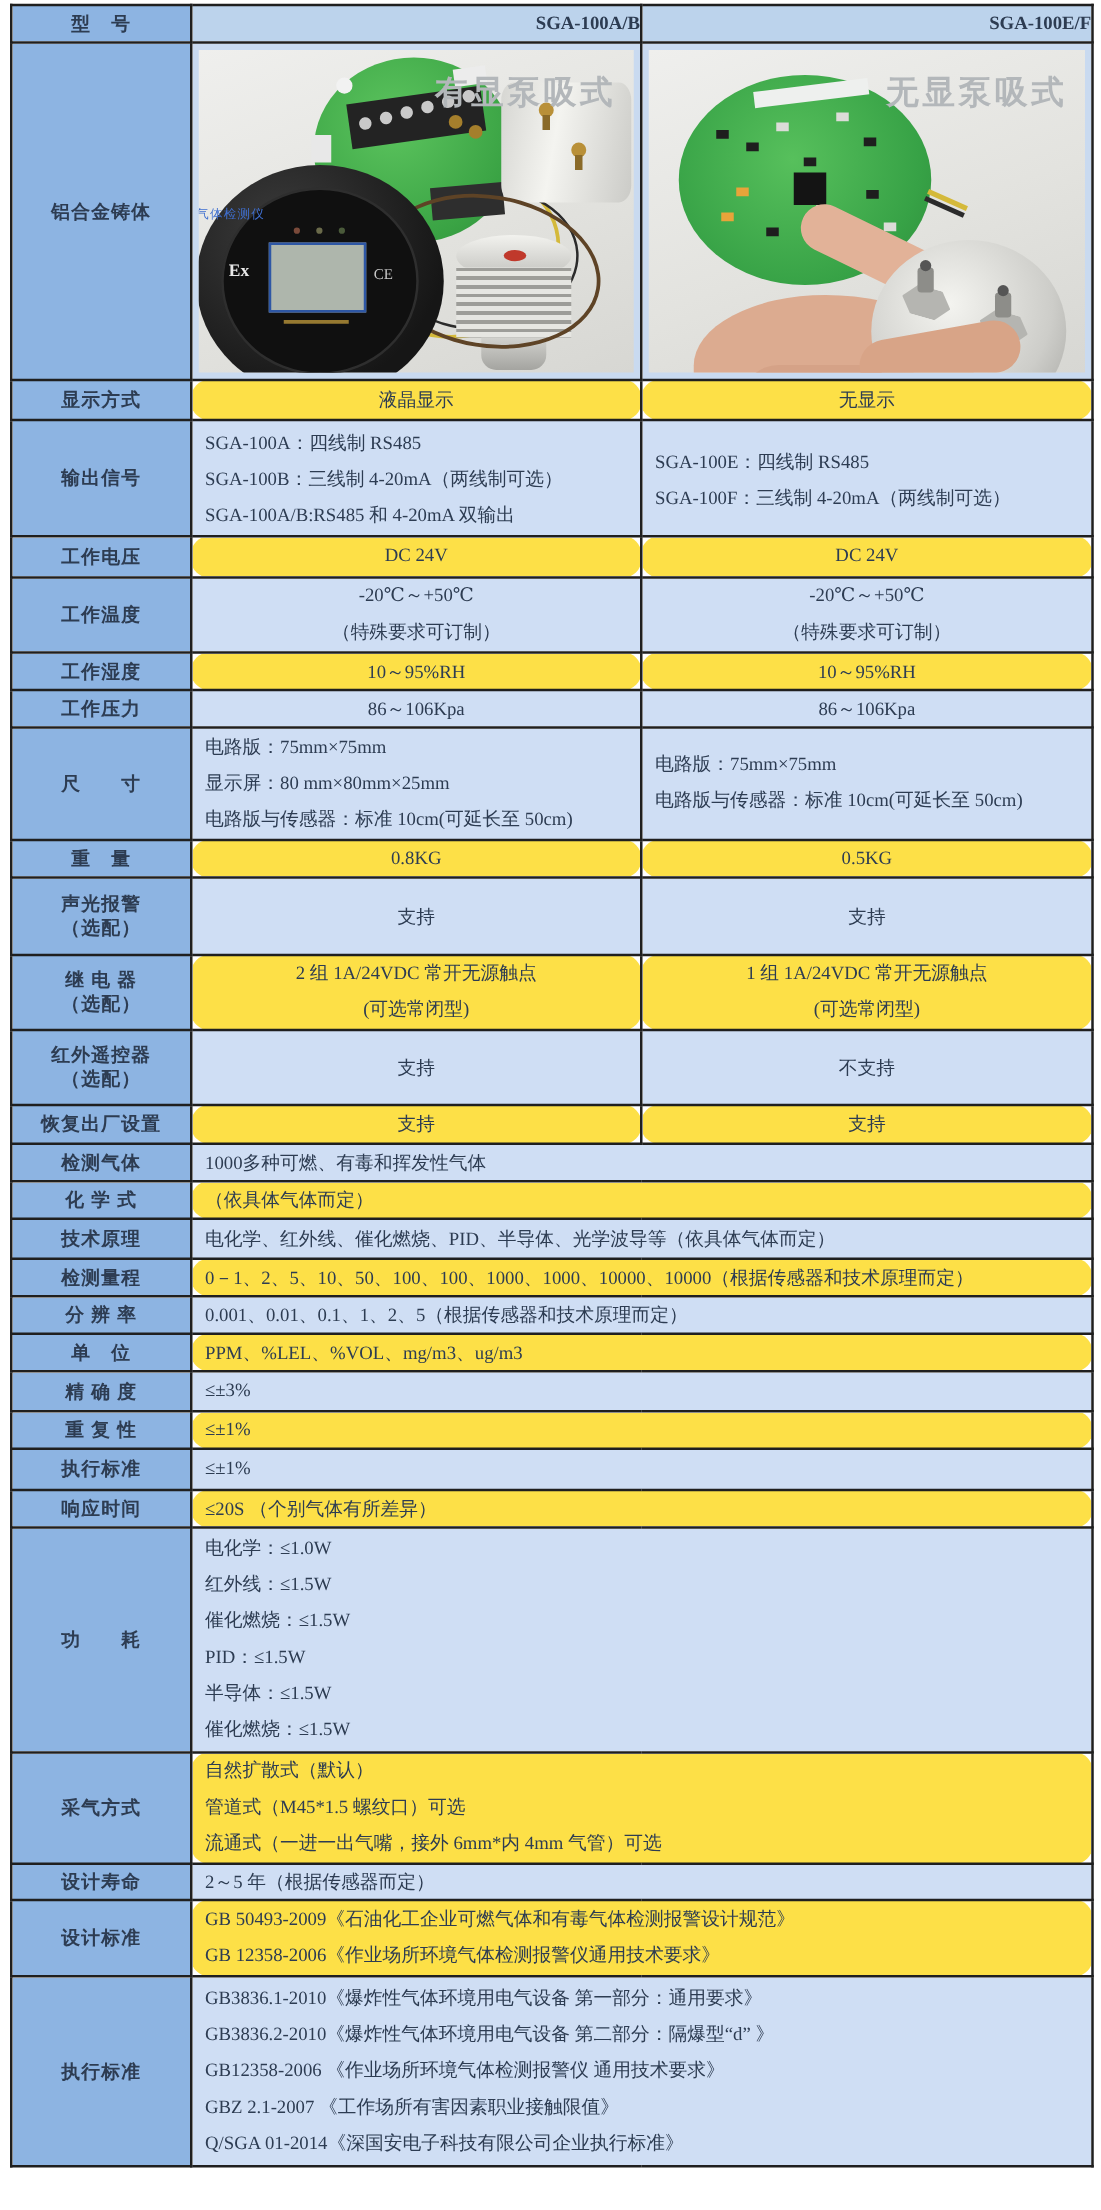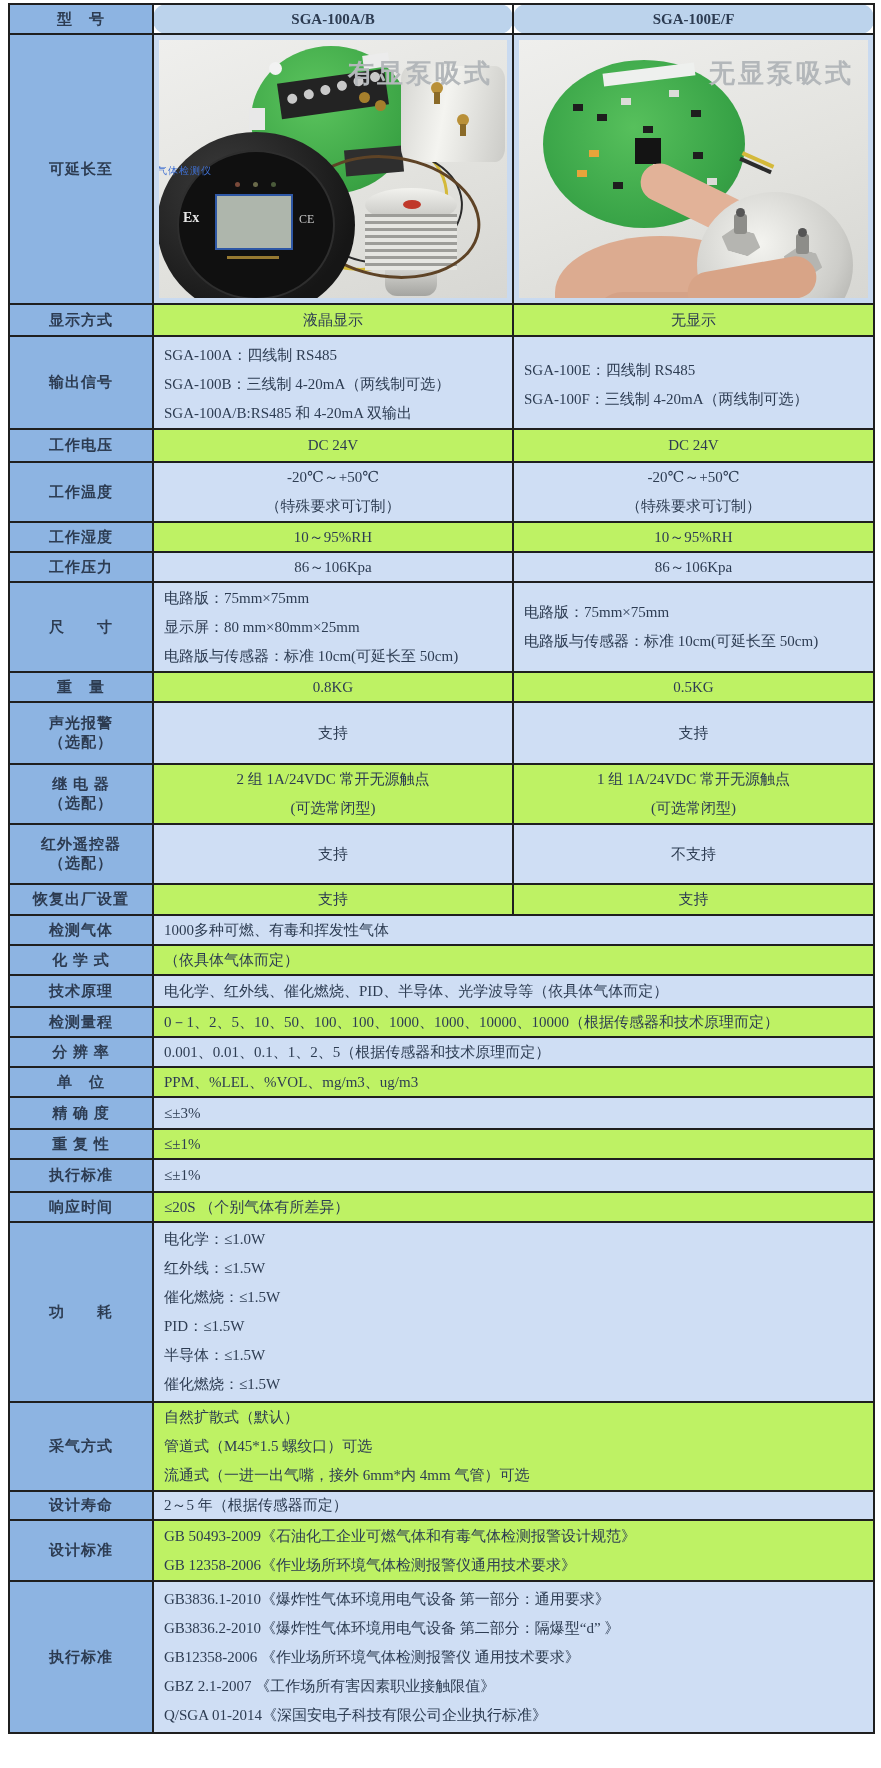--- a/index.html
+++ b/index.html
@@ -1,23 +1,23 @@
 <!DOCTYPE html>
 <html><head>
 <meta charset="utf-8">
 <style>
   html,body{margin:0;padding:0;background:#ffffff;}
   body{width:881px;height:1768px;position:relative;overflow:hidden;
        font-family:"Liberation Serif","DejaVu Serif",serif;color:#2d3c52;}
   table.spec{position:absolute;left:8px;top:3px;width:865px;border-collapse:collapse;table-layout:fixed;}
   td{border:2px solid #1f1f1f;padding:0;font-size:15px;vertical-align:middle;overflow:hidden;}
   td.lab{background:#8db4e2;font-weight:bold;text-align:center;letter-spacing:1px;}
-  td.hd{background:#bcd3ec;font-weight:bold;text-align:center;border-radius:14px;}
+  td.hd{background:#bcd3ec;font-weight:bold;text-align:right;}
   td.c{text-align:center;}
-  td.dark{background:#bef264;}
+  td.dark{background:#fde047;border-radius:14px;}
   td.light{background:#cfdef4;}
   .lab .l2{font-weight:bold;}
   .lines{display:flex;flex-direction:column;justify-content:center;height:100%;}
   .lines.left{align-items:flex-start;padding-left:10px;}
   .lines.center{align-items:center;}
   .lines.top{justify-content:flex-start;padding-top:4px;}
   .line{line-height:29px;white-space:nowrap;}
   td.spanleft{padding-left:10px;text-align:left;}
   
   td.photo-cell{background:#c9daf0;}
@@ -104,21 +104,21 @@
     </colgroup>
 
   <tbody>
       <tr style="height:30px">
     <td class="lab">型　号</td>
     <td class="hd">SGA-100A/B</td>
     <td class="hd">SGA-100E/F</td>
   </tr>
 
   <tr style="height:270px">
-    <td class="lab">可延长至</td>
+    <td class="lab">铝合金铸体</td>
     <td class="photo-cell">
       <div class="photo">
         <div class="wire y"></div>
         <div class="wire k"></div>
         <div class="pcb1">
           <div class="hole"></div>
           <div class="tblock">
                 <div class="screws"></div>
               </div>
           <div class="brass"></div>

